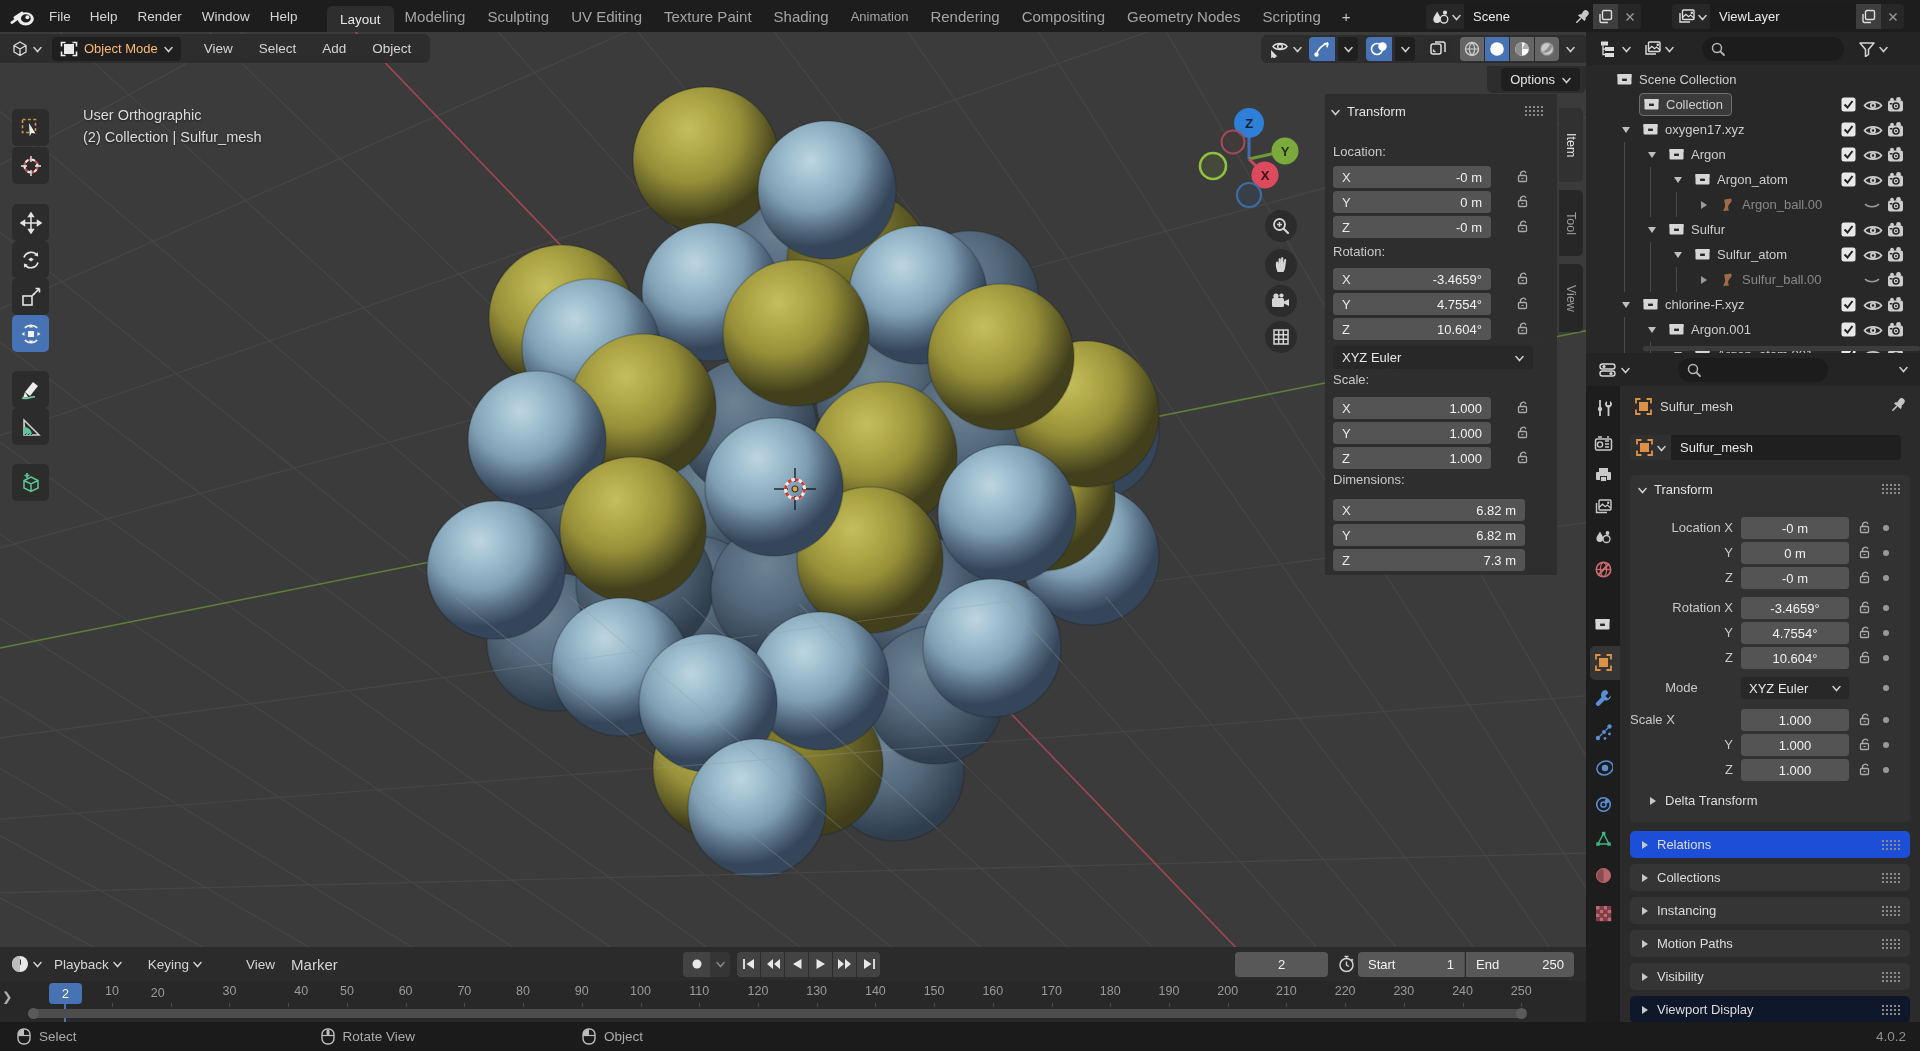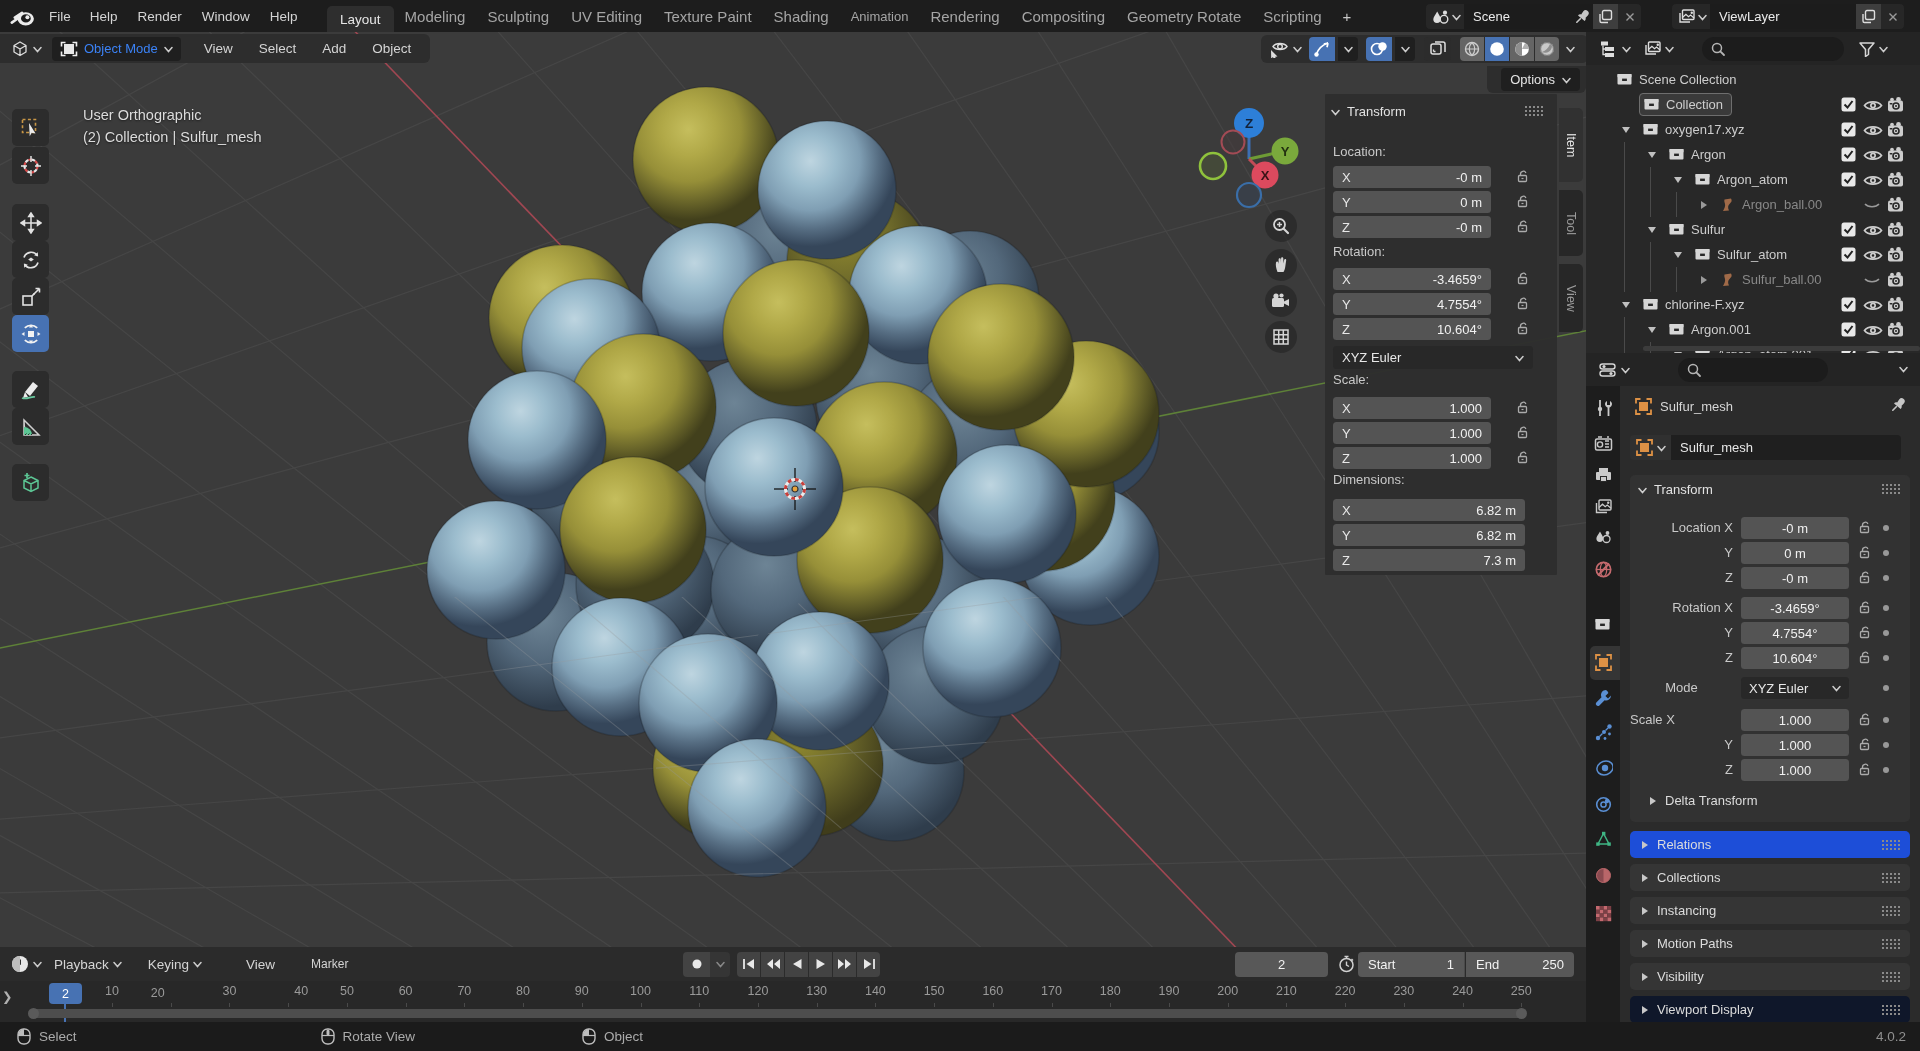--- a/index.html
+++ b/index.html
@@ -29,21 +29,21 @@
 <div class="abs row" style="left:327px;top:0;height:32px;color:#a5a5a5;font-size:13.5px">
     <div style="background:#2e2e2e;color:#e6e6e6;height:26px;border-radius:5px 5px 0 0;display:flex;align-items:center;padding:0 13px;margin-top:6px">Layout</div>
     <div style="padding:0 11px;font-size:15px">Modeling</div>
     <div style="padding:0 11px;font-size:15px">Sculpting</div>
     <div style="padding:0 11px;font-size:15px">UV Editing</div>
     <div style="padding:0 11px;font-size:15px">Texture Paint</div>
     <div style="padding:0 11px;font-size:15px">Shading</div>
     <div style="padding:0 11px;font-size:13px">Animation</div>
     <div style="padding:0 11px;font-size:15px">Rendering</div>
     <div style="padding:0 11px;font-size:15px">Compositing</div>
-    <div style="padding:0 11px;font-size:15px">Geometry Rotate</div>
+    <div style="padding:0 11px;font-size:15px">Geometry Nodes</div>
     <div style="padding:0 11px;font-size:15px">Scripting</div>
     <div style="padding:0 10px;font-size:15px;color:#c8c8c8">+</div>
   </div>
 <div class="abs row" style="left:1426px;top:4px;height:25px;background:#1c1c1c;border-radius:4px;overflow:hidden">
  <div class="row" style="background:#272727;height:25px;padding:0 3px 0 5px;gap:2px">
       <svg width="19" height="17" viewBox="0 0 19 17">
         <path d="M6.2 3.5 C8.2 7.2 9.7 9.2 9.7 11.2 a3.7 3.7 0 0 1 -7.4 0 C2.3 9.2 4.2 7.2 6.2 3.5 Z" fill="#ddd"></path>
         <circle cx="13" cy="11.2" r="3.8" fill="none" stroke="#ddd" stroke-width="1.4"></circle>
         <circle cx="14" cy="4.7" r="2.1" fill="#ddd"></circle>
       </svg>
@@ -279,21 +279,21 @@
         <svg width="9" height="8" viewBox="0 0 9 8">
           <path d="M1 2.5 L4.5 6.5 L8 2.5" stroke="#ccc" stroke-width="1.5" fill="none" stroke-linecap="round"></path>
         </svg>
       </div>
  <div class="row" style="background:#1f1f1f;height:24px;border-radius:4px;padding:0 8px;gap:6px;margin-left:4px">
         <svg width="18" height="16" viewBox="0 0 18 16">
           <rect x="4" y="3" width="10" height="10" fill="#e8e8e8"></rect>
           <path d="M2 5 h4 M2 5 v-4 M2 1 h4 M16 5 h-4 M16 5 v-4 M16 1 h-4 M2 11 h4 M2 11 v4 M2 15 h4 M16 11 h-4 M16 11 v4 M16 15 h-4" stroke="#e8e8e8" stroke-width="0" fill="none"></path>
           <path d="M1.5 5.5 V1.5 H5.5 M12.5 1.5 H16.5 V5.5 M16.5 10.5 V14.5 H12.5 M5.5 14.5 H1.5 V10.5" stroke="#efefef" stroke-width="1.6" fill="none"></path>
         </svg>
-        <span style="color:#3b82f6">Object Mode</span>
+        <span style="color:#fdba74">Object Mode</span>
         <svg width="9" height="8" viewBox="0 0 9 8">
           <path d="M1 2.5 L4.5 6.5 L8 2.5" stroke="#ccc" stroke-width="1.5" fill="none" stroke-linecap="round"></path>
         </svg>
       </div>
  <div class="row" style="margin-left:8px">
         <div style="padding:0 13px;font-size:13.5px">View</div>
         <div style="padding:0 13px;font-size:13.5px">Select</div>
         <div style="padding:0 13px;font-size:13.5px">Add</div>
         <div style="padding:0 13px;font-size:13.5px">Object</div>
       </div>
@@ -670,21 +670,21 @@
           <path d="M1 2.5 L4.5 6.5 L8 2.5" stroke="#ccc" stroke-width="1.5" fill="none" stroke-linecap="round"></path>
         </svg>
       </div>
  <div class="row" style="margin-left:26px;gap:4px;font-size:13.5px">
         <span>Keying</span>
         <svg width="9" height="8" viewBox="0 0 9 8">
           <path d="M1 2.5 L4.5 6.5 L8 2.5" stroke="#ccc" stroke-width="1.5" fill="none" stroke-linecap="round"></path>
         </svg>
       </div>
  <span style="margin-left:44px;font-size:13.5px">View</span>
-      <span style="margin-left:36px;font-size:12px">Marker</span>
+      <span style="margin-left:16px;font-size:15px">Marker</span>
  <div class="row" style="position:absolute;left:683px">
   <div class="row" style="background:#434343;height:25px;width:27px;justify-content:center;border-radius:4px 0 0 4px">
           <svg width="12" height="12" viewBox="0 0 12 12">
             <circle cx="6" cy="6" r="4.5" fill="#e8e8e8"></circle>
           </svg>
         </div>
   <div class="row" style="background:#353535;height:25px;width:20px;justify-content:center;border-radius:0 4px 4px 0;margin-right:7px">
           <svg width="9" height="8" viewBox="0 0 9 8">
             <path d="M1 2.5 L4.5 6.5 L8 2.5" stroke="#888" stroke-width="1.5" fill="none" stroke-linecap="round"></path>
           </svg>

